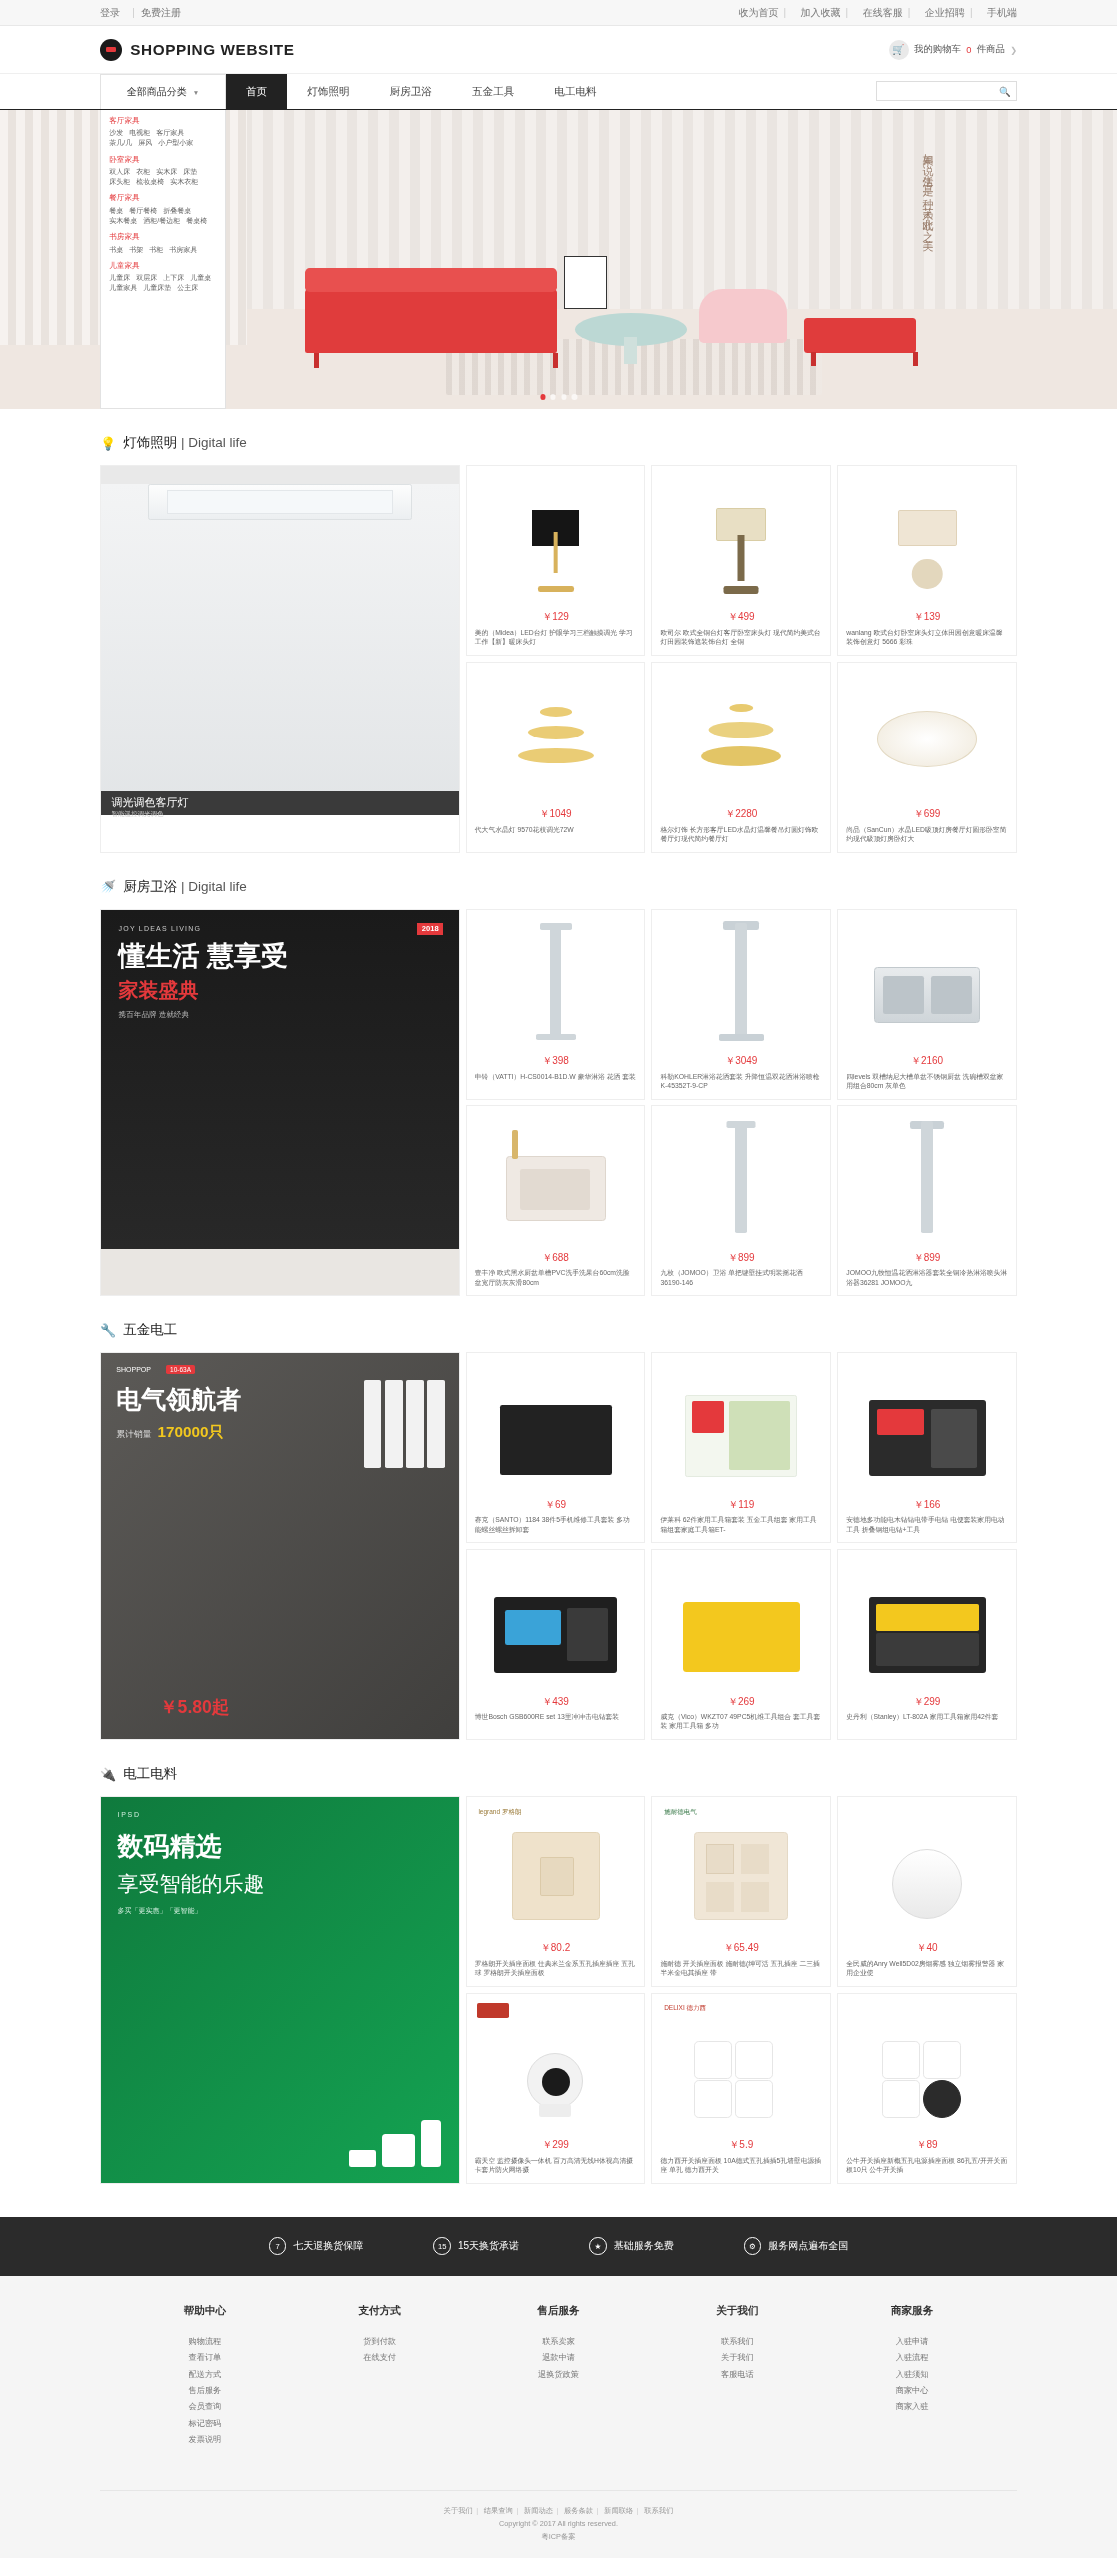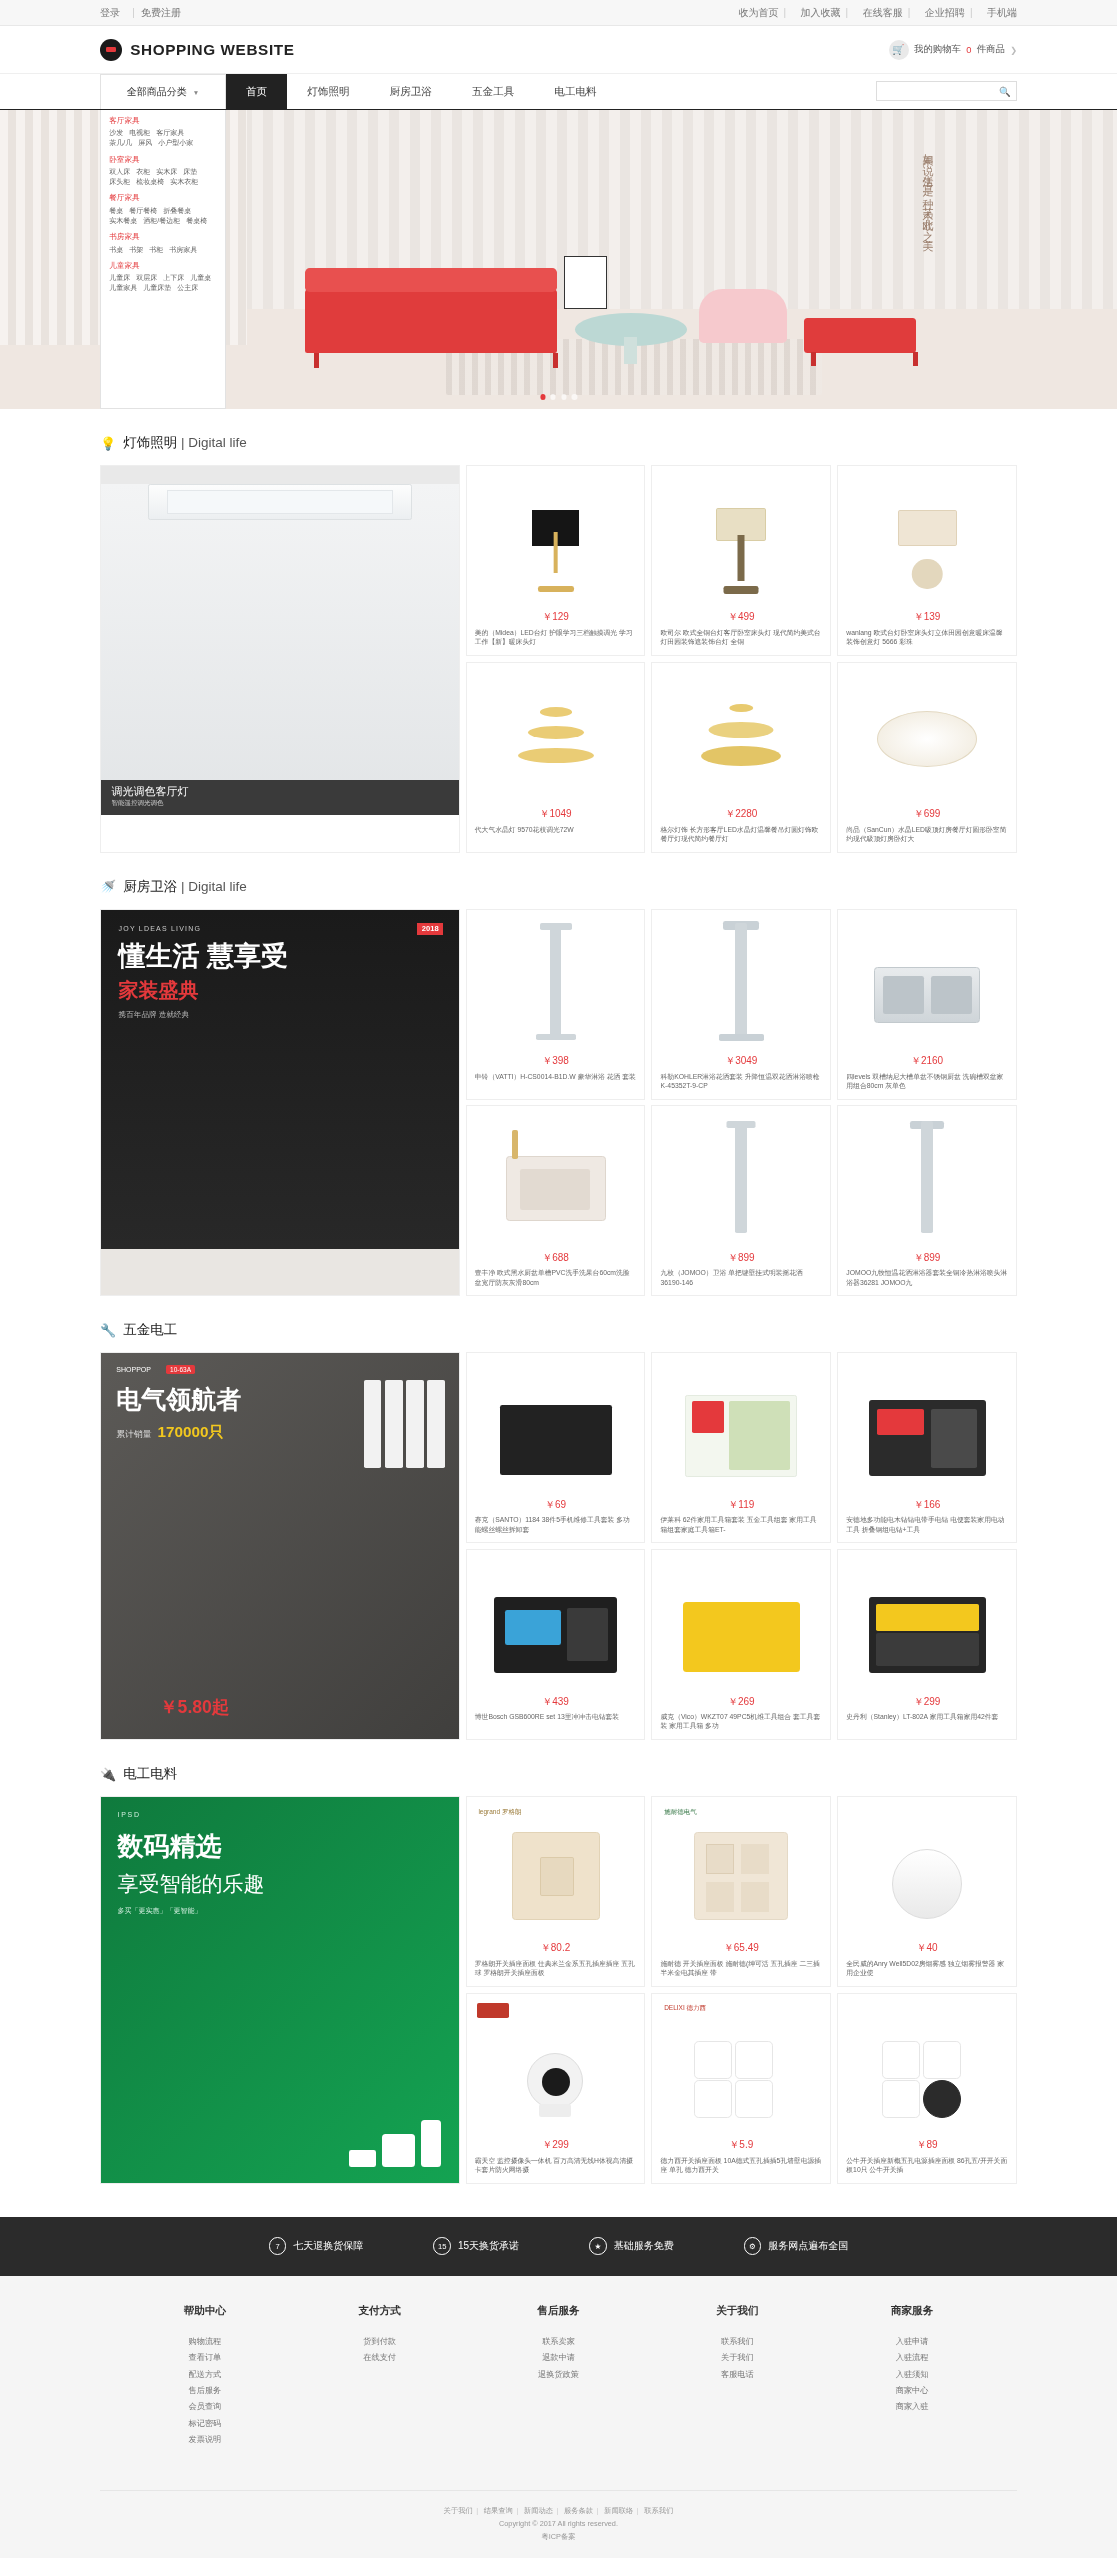--- a/index.html
+++ b/index.html
@@ -312,21 +312,21 @@
     </div>
 
     <div class="grid">
 
       <div class="cell banner-cell" style="background:#e9e9e9;">
         <div class="bnr" style="background:linear-gradient(#f3f4f5,#dfe2e4);">
           <div class="ceiling-panel">
               <div class="inner"></div>
             </div>
           <div style="position:absolute;left:0;right:0;bottom:0;height:76px;background:#fff;border-top:0.6px solid #eee;"></div>
-          <div style="position:absolute;left:0;right:0;bottom:54px;height:35px;background:#3a3a3a;color:#fff;padding:3.5px 10.6px;">
+          <div style="position:absolute;left:0;right:0;bottom:54px;height:24px;background:#3a3a3a;color:#fff;padding:3.5px 10.6px;">
             <div style="font-size:11px;">调光调色客厅灯</div>
             <div style="font-size:6.5px;color:#ccc;">智能遥控调光调色</div>
           </div>
         </div>
       </div>
 
       <div class="cell prod">
         <div class="thumb">
           <div style="width:47px;height:36px;background:#151515;margin-top:-23.5px;"></div>
           <div style="position:absolute;top:60px;left:50%;transform:translateX(-50%);width:4.7px;height:41px;background:#d8b25c;"></div>

